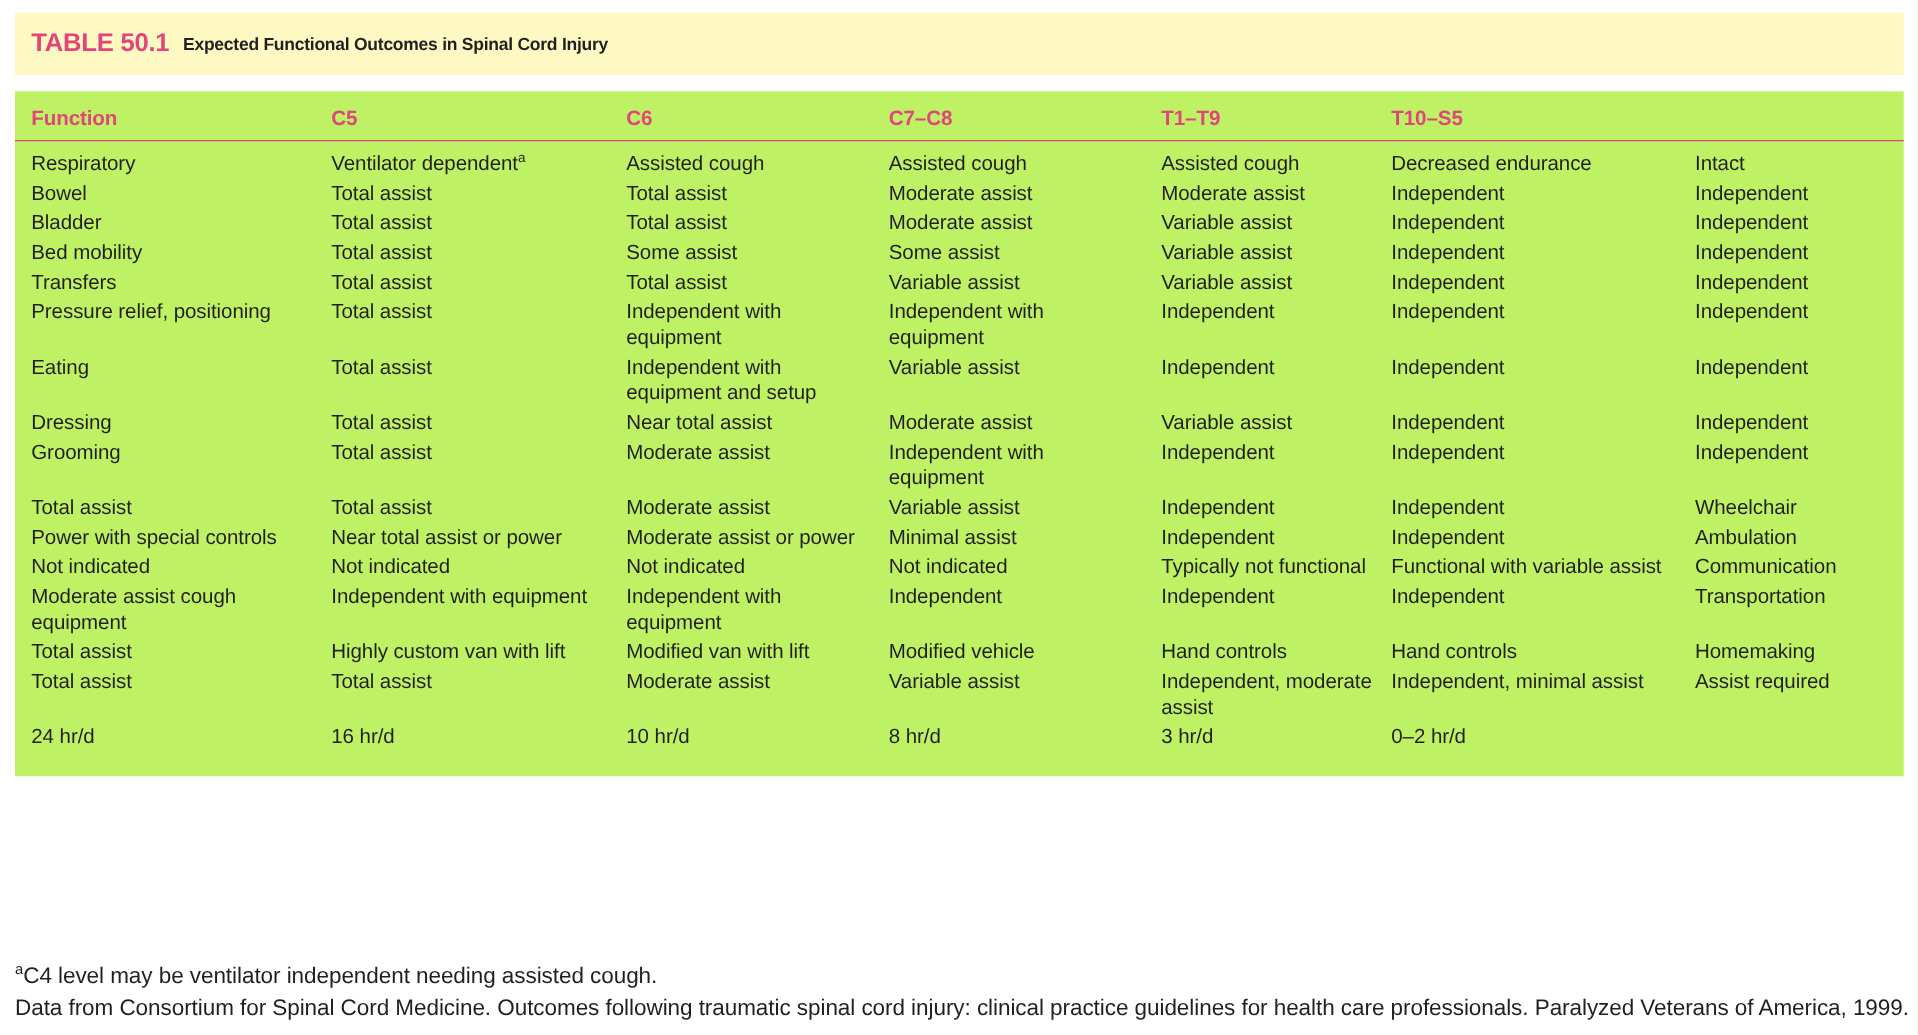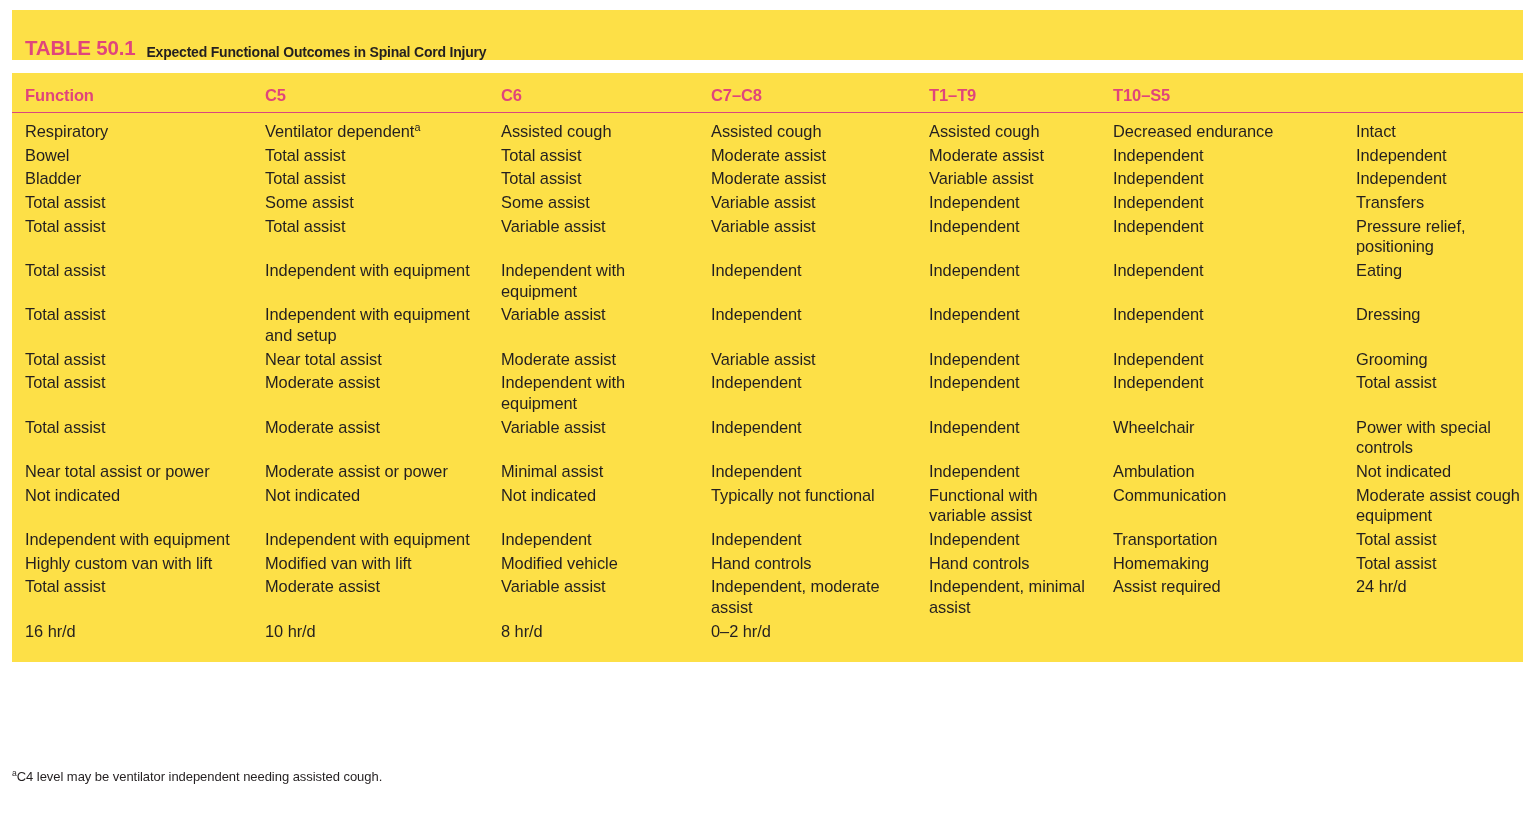--- a/index.html
+++ b/index.html
@@ -22,23 +22,23 @@
     box-sizing: border-box;
   }
 
   
   .title-band {
     position: absolute;
     left: 12px;
     top: 10px;
     width: 1511px;
     height: 50px;
-    background: #fde047;
+    background: #fef9c3;
     display: flex;
-    align-items: flex-end;
+    align-items: center;
     padding-left: 13px;
     box-sizing: border-box;
   }
   .table-number {
     color: #e0457b;
     font-weight: bold;
     font-size: 20.5px;
     letter-spacing: -0.2px;
     white-space: pre;
   }
@@ -49,21 +49,21 @@
     margin-left: 11px;
     letter-spacing: -0.2px;
   }
 
   
   .table-block {
     position: absolute;
     left: 12px;
     top: 73px;
     width: 1511px;
-    background: #fde047;
+    background: #bef264;
     padding: 0 0 18px 0;
     box-sizing: border-box;
   }
 
   .grid {
     display: grid;
     grid-template-columns: 240px 236px 210px 218px 184px 243px 180px;
     width: 100%;
     box-sizing: border-box;
     padding-left: 13px;
@@ -100,21 +100,21 @@
     vertical-align: super;
     line-height: 0;
   }
 
   
   .footnotes {
     position: absolute;
     left: 12px;
     top: 768px;
     width: 1511px;
-    font-size: 13px;
+    font-size: 18px;
     line-height: 1.42;
     color: #231f20;
     letter-spacing: -0.05px;
   }
   .footnote-line { white-space: nowrap; }
 </style>
 </head>
 <body>
 
 <div class="table-figure">
@@ -150,20 +150,21 @@
         <div class="cell">Moderate assist</div>
         <div class="cell">Independent</div>
         <div class="cell">Independent</div>
         <div class="cell">Bladder</div>
         <div class="cell">Total assist</div>
         <div class="cell">Total assist</div>
         <div class="cell">Moderate assist</div>
         <div class="cell">Variable assist</div>
         <div class="cell">Independent</div>
         <div class="cell">Independent</div>
+        <div class="cell">Bed mobility</div>
         <div class="cell">Total assist</div>
         <div class="cell">Some assist</div>
         <div class="cell">Some assist</div>
         <div class="cell">Variable assist</div>
         <div class="cell">Independent</div>
         <div class="cell">Independent</div>
         <div class="cell">Transfers</div>
         <div class="cell">Total assist</div>
         <div class="cell">Total assist</div>
         <div class="cell">Variable assist</div>
@@ -237,22 +238,24 @@
         <div class="cell">Total assist</div>
         <div class="cell">Moderate assist</div>
         <div class="cell">Variable assist</div>
         <div class="cell">Independent, moderate assist</div>
         <div class="cell">Independent, minimal assist</div>
         <div class="cell">Assist required</div>
         <div class="cell">24 hr/d</div>
         <div class="cell">16 hr/d</div>
         <div class="cell">10 hr/d</div>
         <div class="cell">8 hr/d</div>
+        <div class="cell">3 hr/d</div>
         <div class="cell">0–2 hr/d</div>
       </div>
 
   </div>
 
   <div class="footnotes" id="footnotes">
       <div class="footnote-line"><sup>a</sup><span>C4 level may be ventilator independent needing assisted cough.</span></div>
+      <div class="footnote-line"><span>Data from Consortium for Spinal Cord Medicine. Outcomes following traumatic spinal cord injury: clinical practice guidelines for health care professionals. Paralyzed Veterans of America, 1999.</span></div>
     </div>
 
 </div>
 
 </body></html>

